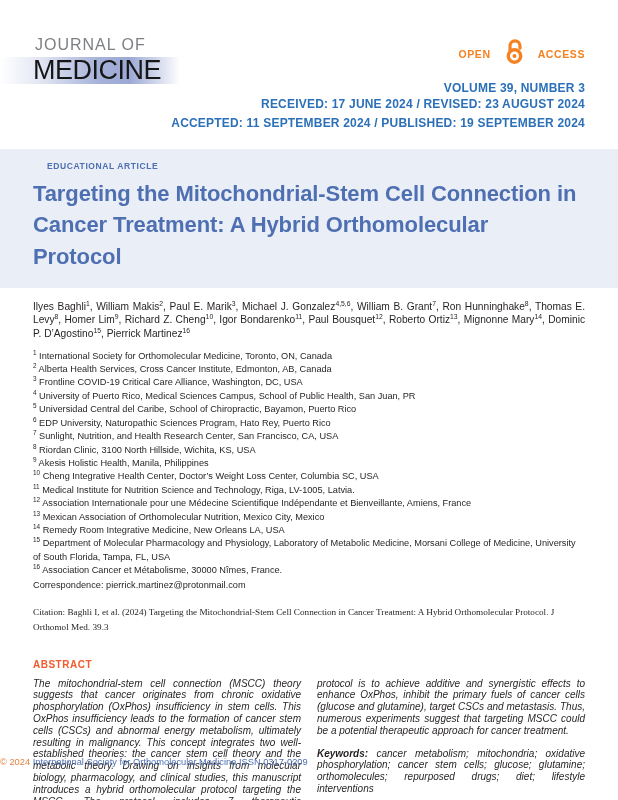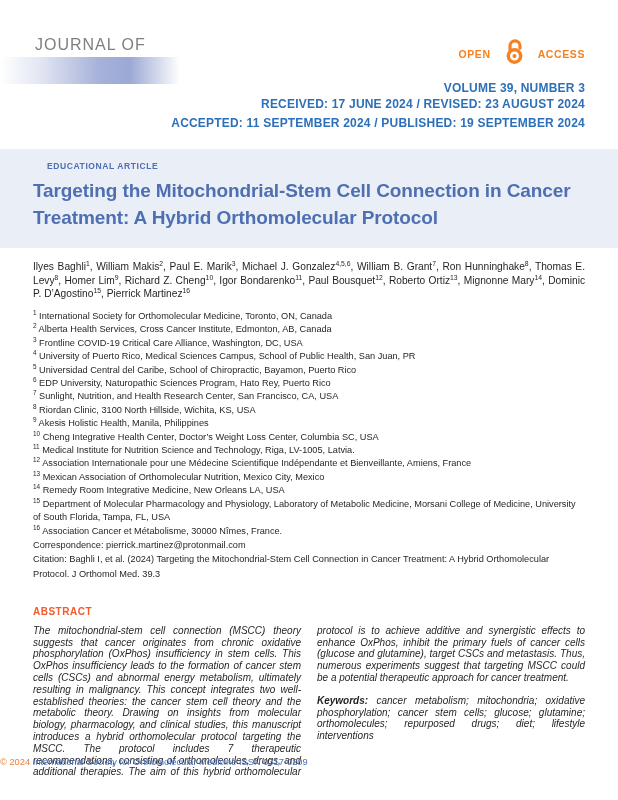--- a/index.html
+++ b/index.html
@@ -18,30 +18,30 @@
   .header-right { text-align:right; padding-top:2px; }
   .oa-badge { display:flex; align-items:center; justify-content:flex-end; gap:11px; }
   .oa-text { color:#f58220; font-weight:bold; font-size:10.5px; letter-spacing:0.6px; }
   .oa-icon { display:inline-block; }
   .vol-line { color:#2b70b9; font-weight:bold; font-size:12px; letter-spacing:0.2px; margin-top:12px; }
   .date-line { color:#2b70b9; font-weight:bold; font-size:12px; letter-spacing:0.2px; line-height:1.55; }
 
   
   .title-band { margin-top:17px; background:#eaeef7; padding:12px 33px 16px 33px; }
   .kicker { color:#4e6fb1; font-weight:bold; font-size:8.5px; letter-spacing:0.6px; margin-bottom:7px;padding-left:14px; }
-  .article-title { color:#4e6fb1; font-weight:bold; font-size:19px; line-height:1.42; letter-spacing:-0.1px; max-width:548px; }
+  .article-title { color:#4e6fb1; font-weight:bold; font-size:22px; line-height:1.42; letter-spacing:-0.1px; max-width:548px; }
 
   
   .body-content { padding:0 33px; }
   .authors { margin-top:12px; font-size:10.2px; line-height:1.33; text-align:justify; color:#231f20; }
   .authors sup { font-size:6.8px; vertical-align:super; line-height:0; }
   .affiliations { margin-top:9px; font-size:9.2px; line-height:1.46; color:#231f20; }
   .affiliation-row sup { font-size:6.4px; vertical-align:super; line-height:0; }
   .correspondence { font-size:9.2px; line-height:1.46; margin-top:1px; }
-  .citation { font-size:9.2px; line-height:1.6; max-width:552px; }
+  .citation { margin-top:13px; font-size:9.2px; line-height:1.6; max-width:552px;font-family:Liberation Serif, serif; }
 
   
   .abstract-section { margin-top:24px; }
   .abstract-heading { color:#f15b2e; font-weight:bold; font-size:10px; letter-spacing:0.5px; margin-bottom:8px; }
   .abstract-cols { column-count:2; column-gap:16px; column-fill:auto; height:154px;
     font-style:italic; font-size:10px; line-height:1.18; text-align:justify; hyphens:auto; }
   .abstract-text { margin:0; }
   .keywords { margin-top:11px; }
   .keywords .kw-label { font-weight:bold; }
 
@@ -52,20 +52,21 @@
 </style>
 </head>
 <body>
 
 <div class="page">
 
   <div class="header">
     <div class="logo">
       <div class="logo-highlight"></div>
       <div class="logo-line1">JOURNAL OF</div>
+      <div class="logo-line3">MEDICINE</div>
     </div>
     <div class="header-right">
       <div class="oa-badge">
         <span class="oa-text">OPEN</span>
         <span class="oa-icon">
           <svg width="25" height="27" viewBox="0 0 25 27">
             <path d="M8 12 V7.8 a5 5 0 0 1 10 0 V10.2" fill="none" stroke="#f58220" stroke-width="3.2" stroke-linecap="round"></path>
             <circle cx="12.5" cy="18" r="6.2" fill="none" stroke="#f58220" stroke-width="3.4"></circle>
             <circle cx="12.5" cy="18" r="2" fill="#f58220"></circle>
           </svg>

